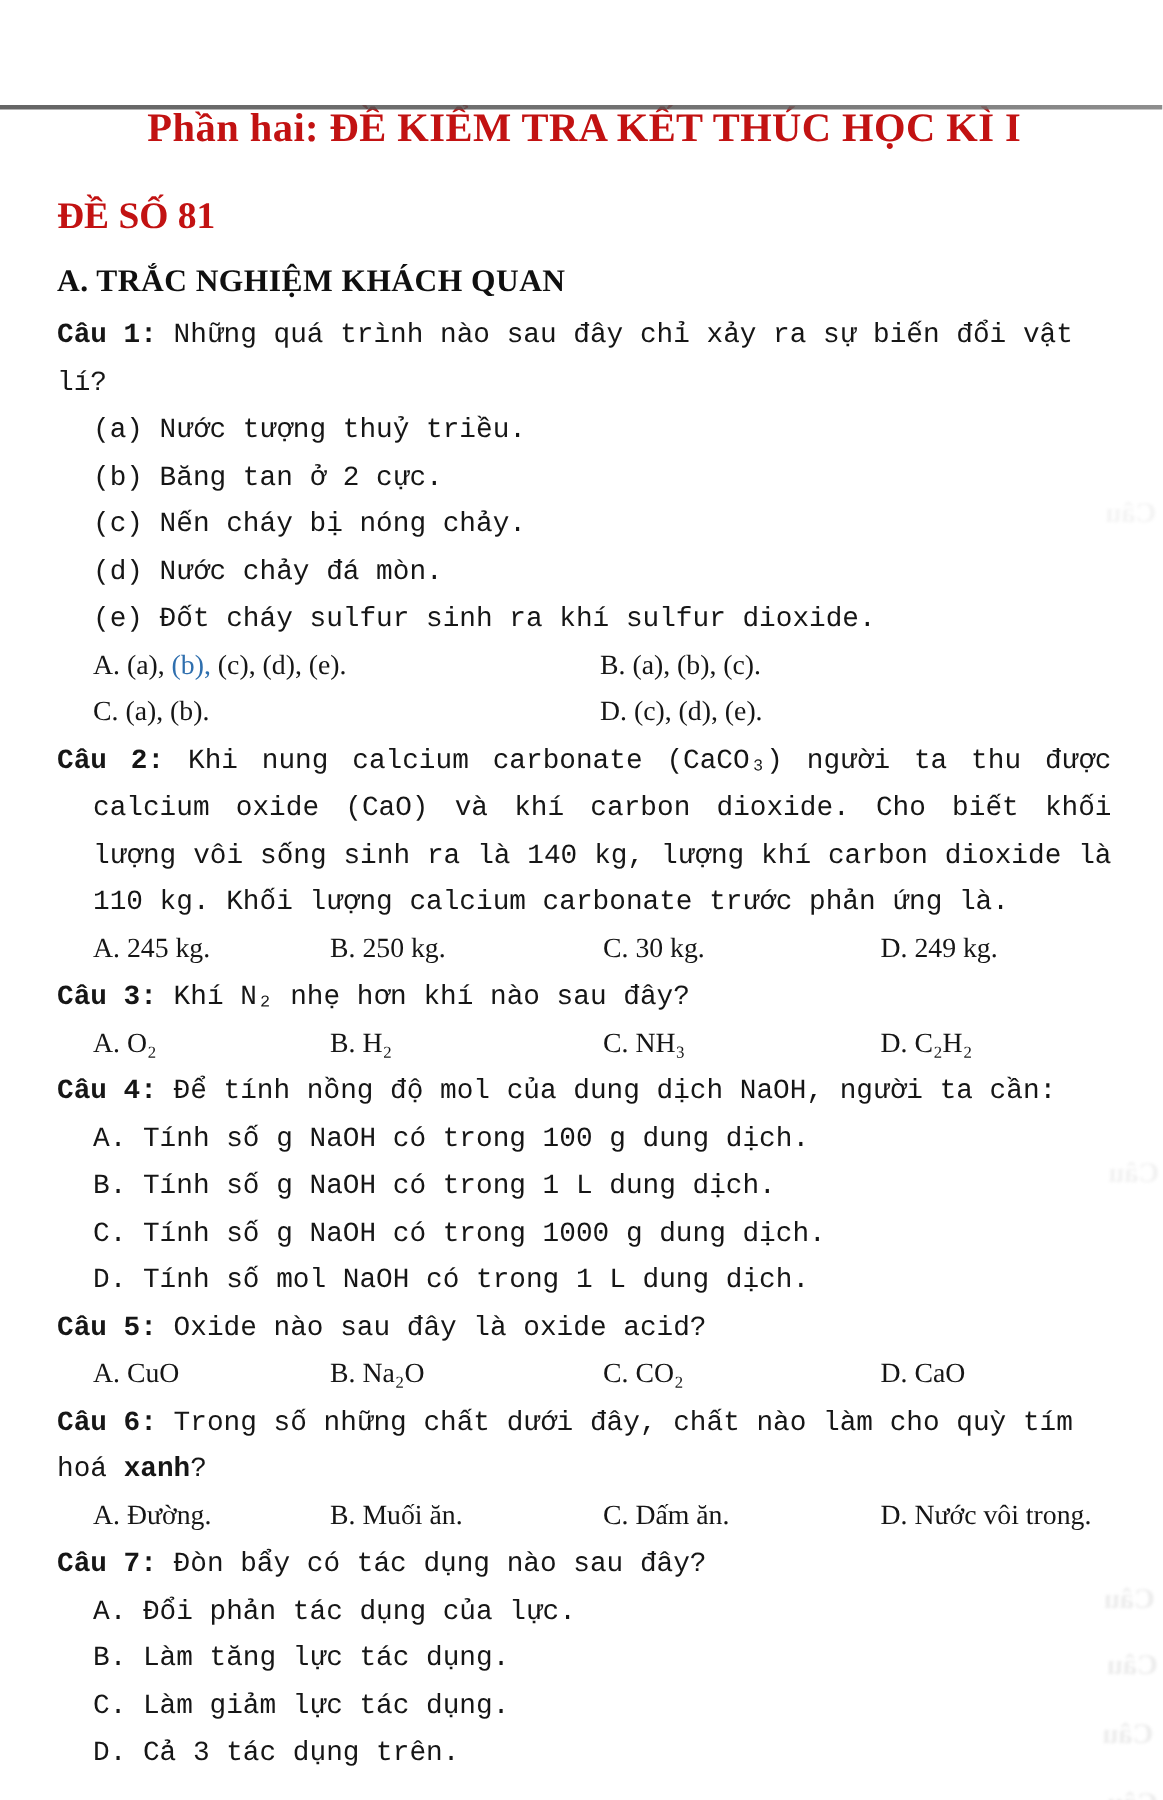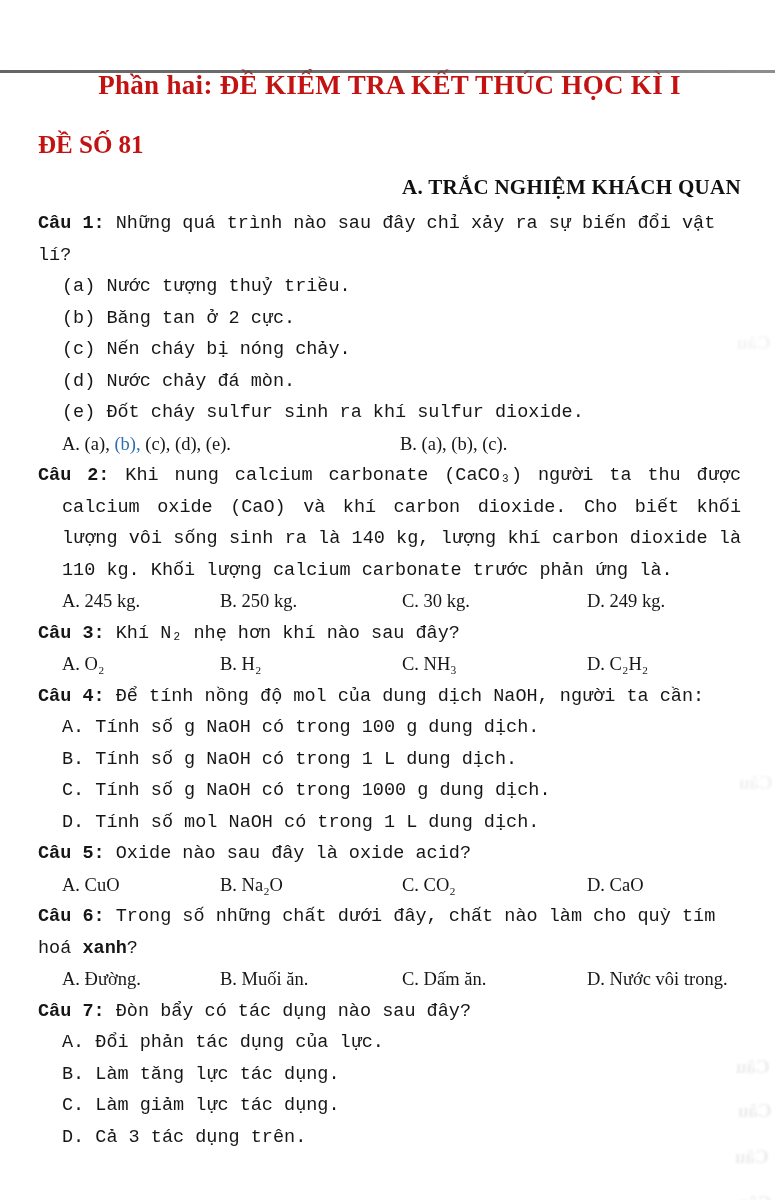--- a/index.html
+++ b/index.html
@@ -39,21 +39,21 @@
   }
   .exam-title {
     margin: 30px 0 0;
     text-align: left;
     color: var(--heading);
     font-size: 25px;
     font-weight: bold;
   }
   .section-title {
     margin: 16px 0 8px;
-    text-align: right;
+    text-align: left;
     color: #101010;
     font-size: 21px;
     font-weight: bold;
     letter-spacing: .3px;
   }
   p { margin: 0; line-height: 31.5px; font-family: Liberation Mono, monospace; }
   .q-label { font-weight: bold; }
   .q-line { }
   .q-par {
     text-align: justify;
@@ -102,20 +102,24 @@
   <div>
     <p class="q-line"><span class="q-label">Câu 1:</span> <span>Những quá trình nào sau đây chỉ xảy ra sự biến đổi vật lí?</span></p>
     <p class="stmt">(a) Nước tượng thuỷ triều.</p>
     <p class="stmt">(b) Băng tan ở 2 cực.</p>
     <p class="stmt">(c) Nến cháy bị nóng chảy.</p>
     <p class="stmt">(d) Nước chảy đá mòn.</p>
     <p class="stmt">(e) Đốt cháy sulfur sinh ra khí sulfur dioxide.</p>
     <div class="ans-row two-col">
       <span class="ans"><span>A. (a), </span><span class="blue">(b),</span><span> (c), (d), (e).</span></span>
       <span class="ans">B. (a), (b), (c).</span>
+    </div>
+    <div class="ans-row two-col">
+      <span class="ans">C. (a), (b).</span>
+      <span class="ans">D. (c), (d), (e).</span>
     </div>
   </div>
 
   <div>
     <p class="q-par"><span class="q-label">Câu 2:</span> <span>Khi nung calcium carbonate (CaCO₃) người ta thu được calcium oxide (CaO) và khí carbon dioxide. Cho biết khối lượng vôi sống sinh ra là 140 kg, lượng khí carbon dioxide là 110 kg. Khối lượng calcium carbonate trước phản ứng là.</span></p>
     <div class="ans-row four-col">
       <span class="ans">A. 245 kg.</span>
       <span class="ans">B. 250 kg.</span>
       <span class="ans">C. 30 kg.</span>
       <span class="ans">D. 249 kg.</span>

